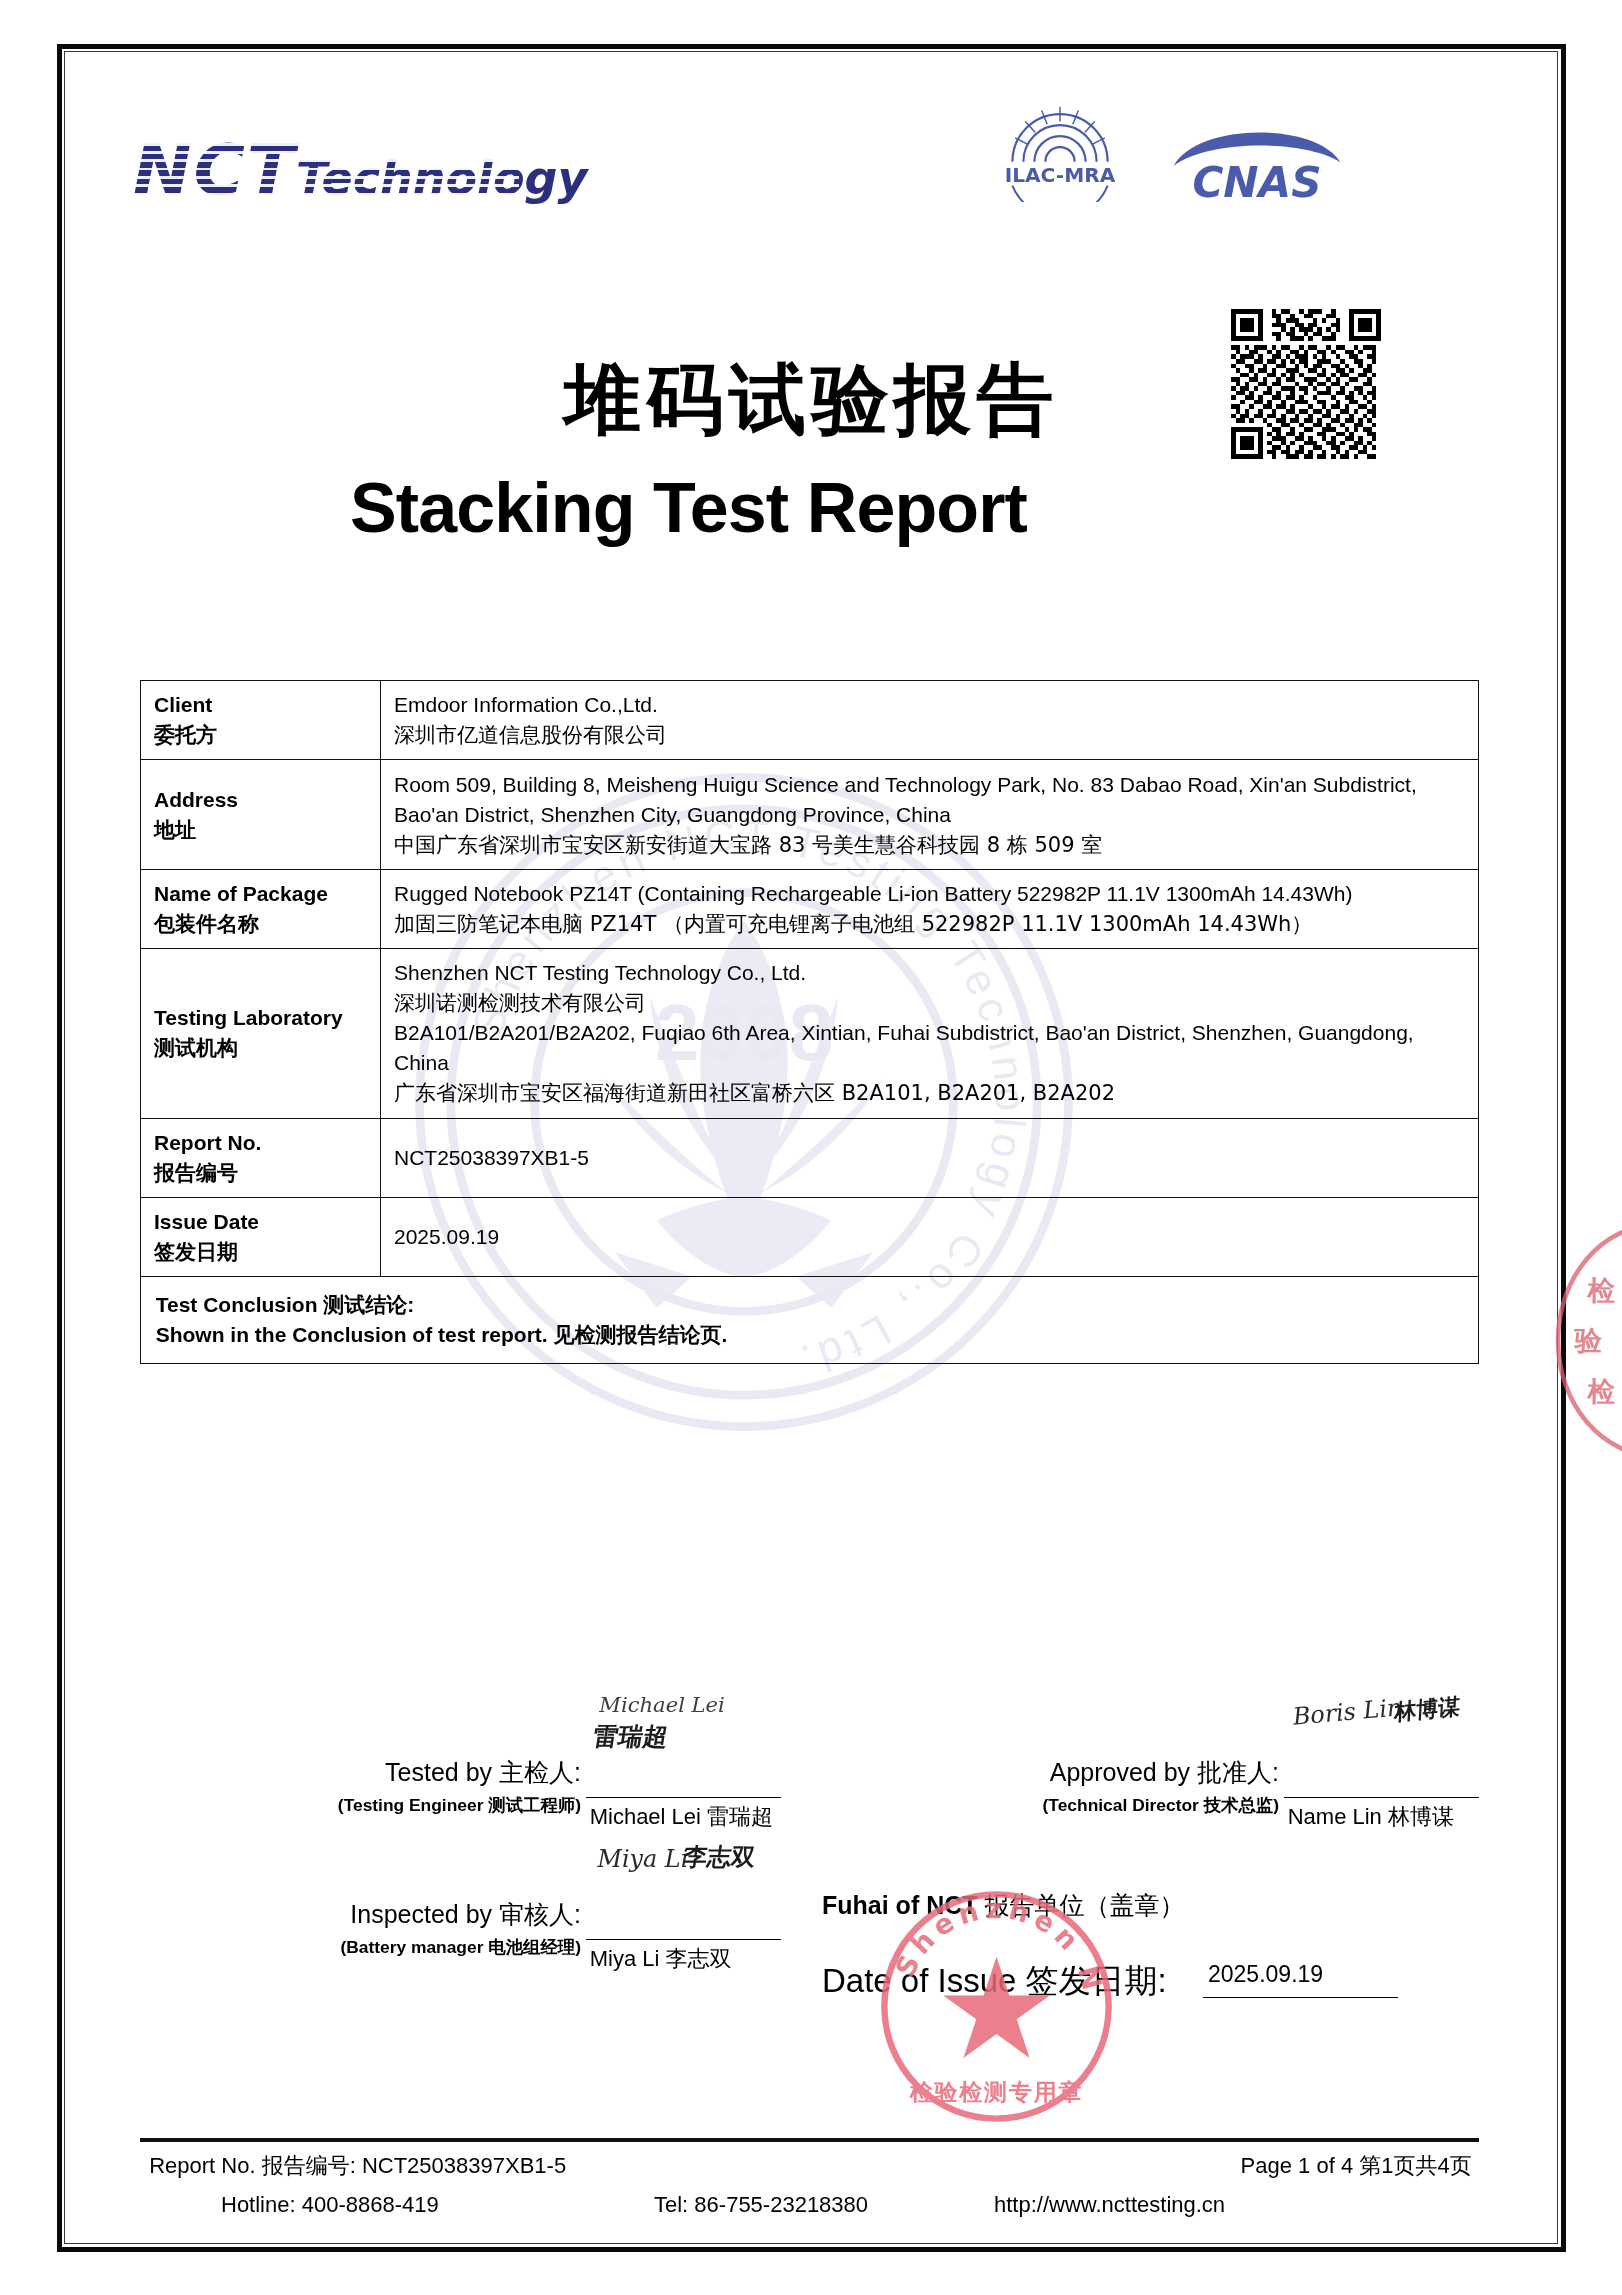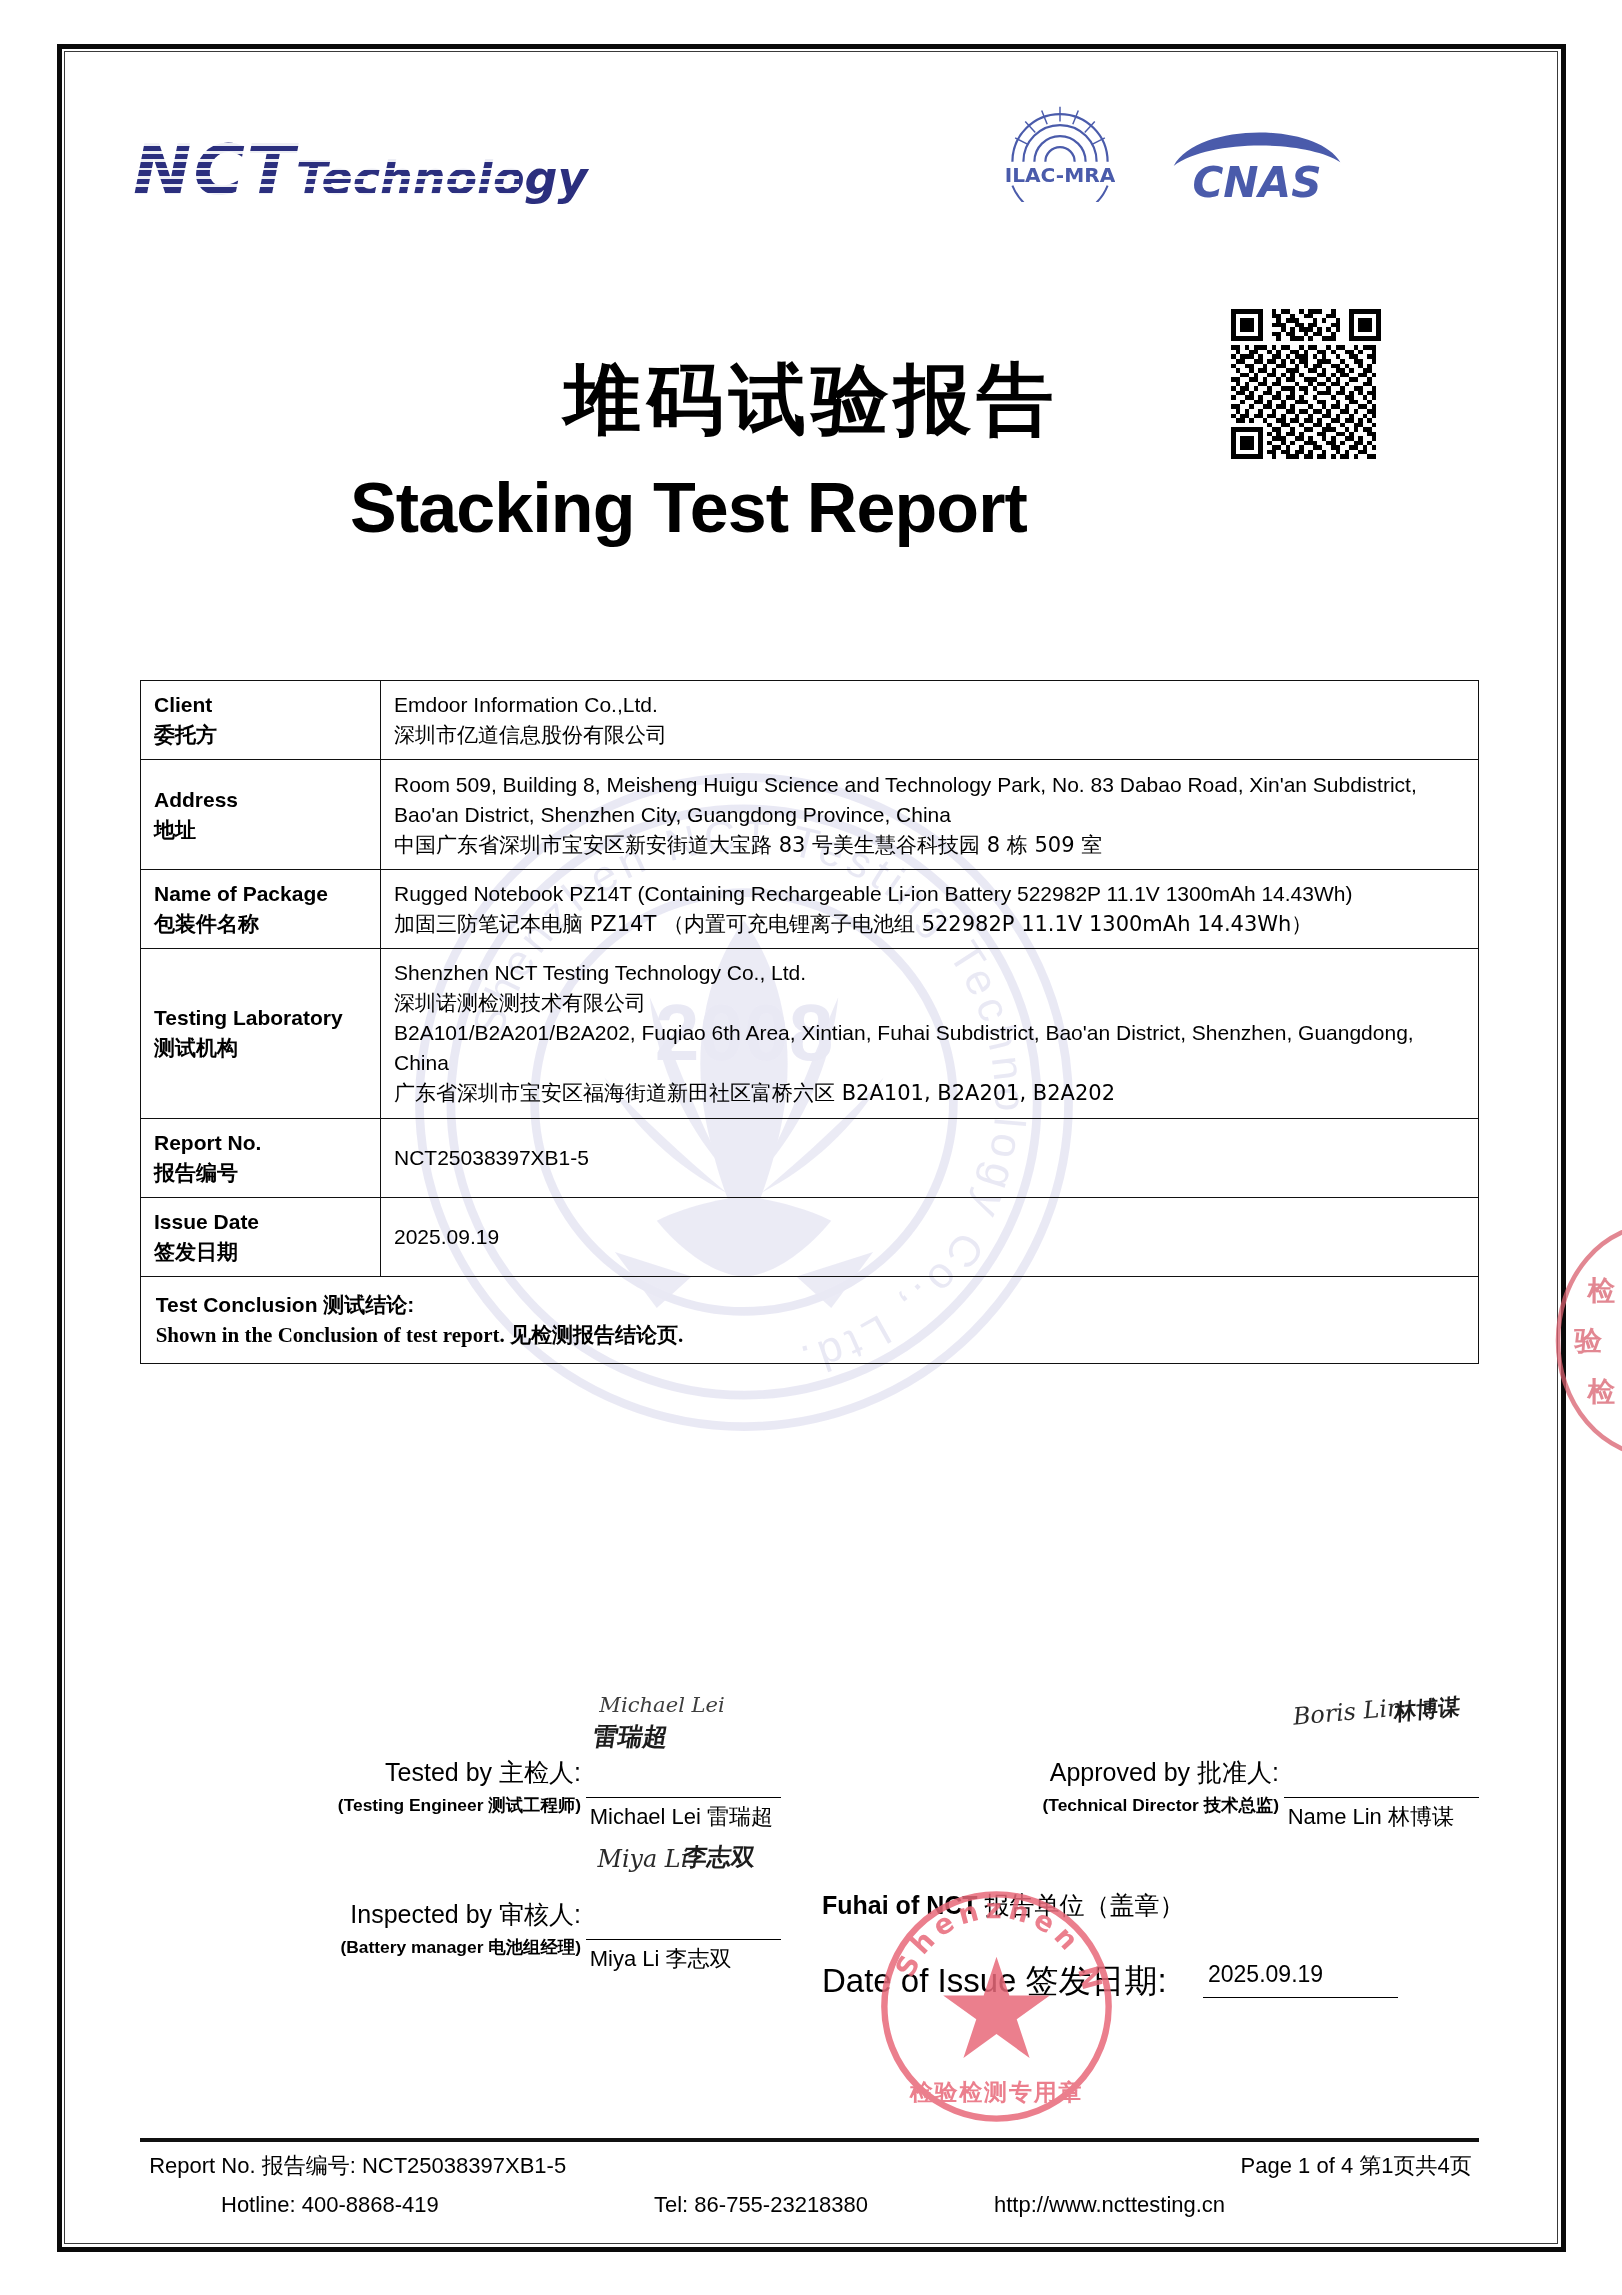--- a/index.html
+++ b/index.html
@@ -203,21 +203,21 @@
     font-weight: normal;
   }
   .cellline { display: block; }
   .cn { font-family: "DejaVu Sans", sans-serif; }
   .conclusion-cell {
     font-size: 22px;
     line-height: 37px;
     padding: 13px 14.7px !important;
   }
   .conclusion-cell .ln1 { font-weight: bold; }
-  .conclusion-cell .ln2 { font-weight: bold; font-family: Liberation Serif, serif; }
+  .conclusion-cell .ln2 { font-weight: bold; }
 
   
   .sig-area {
     position: absolute;
     left: 138px;
     top: 1736px;
     width: 1341px;
     height: 303px;
     z-index: 3;
   }

